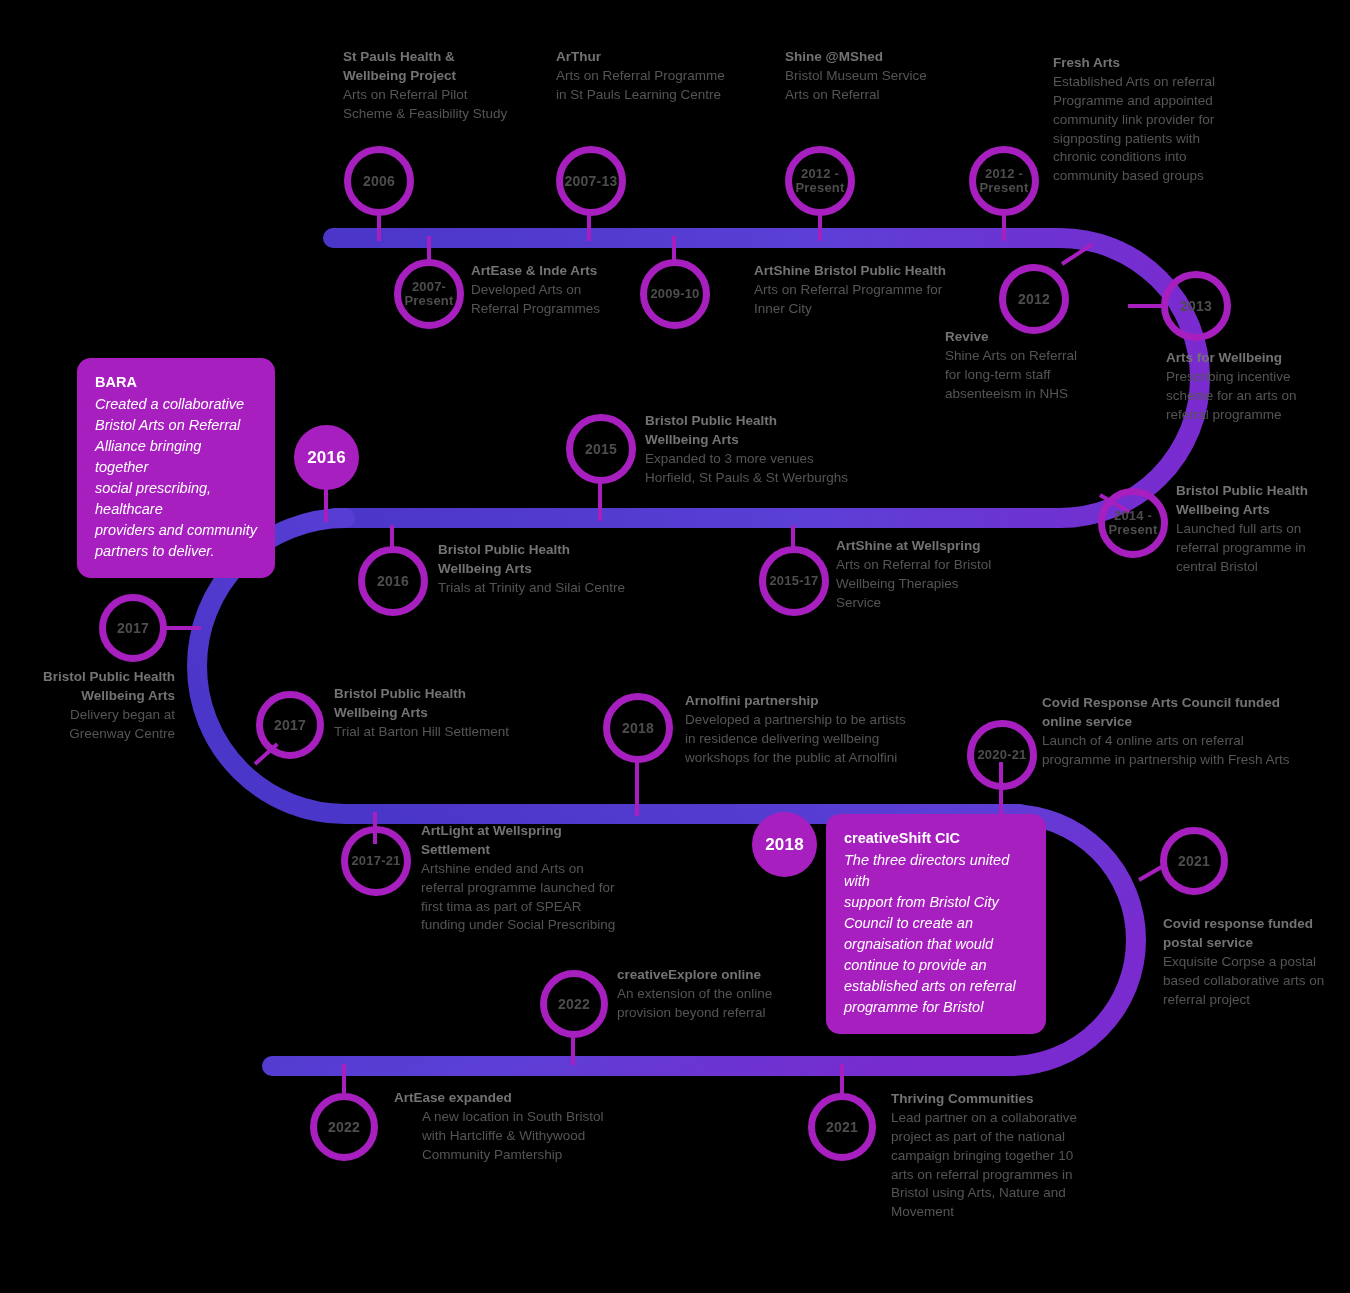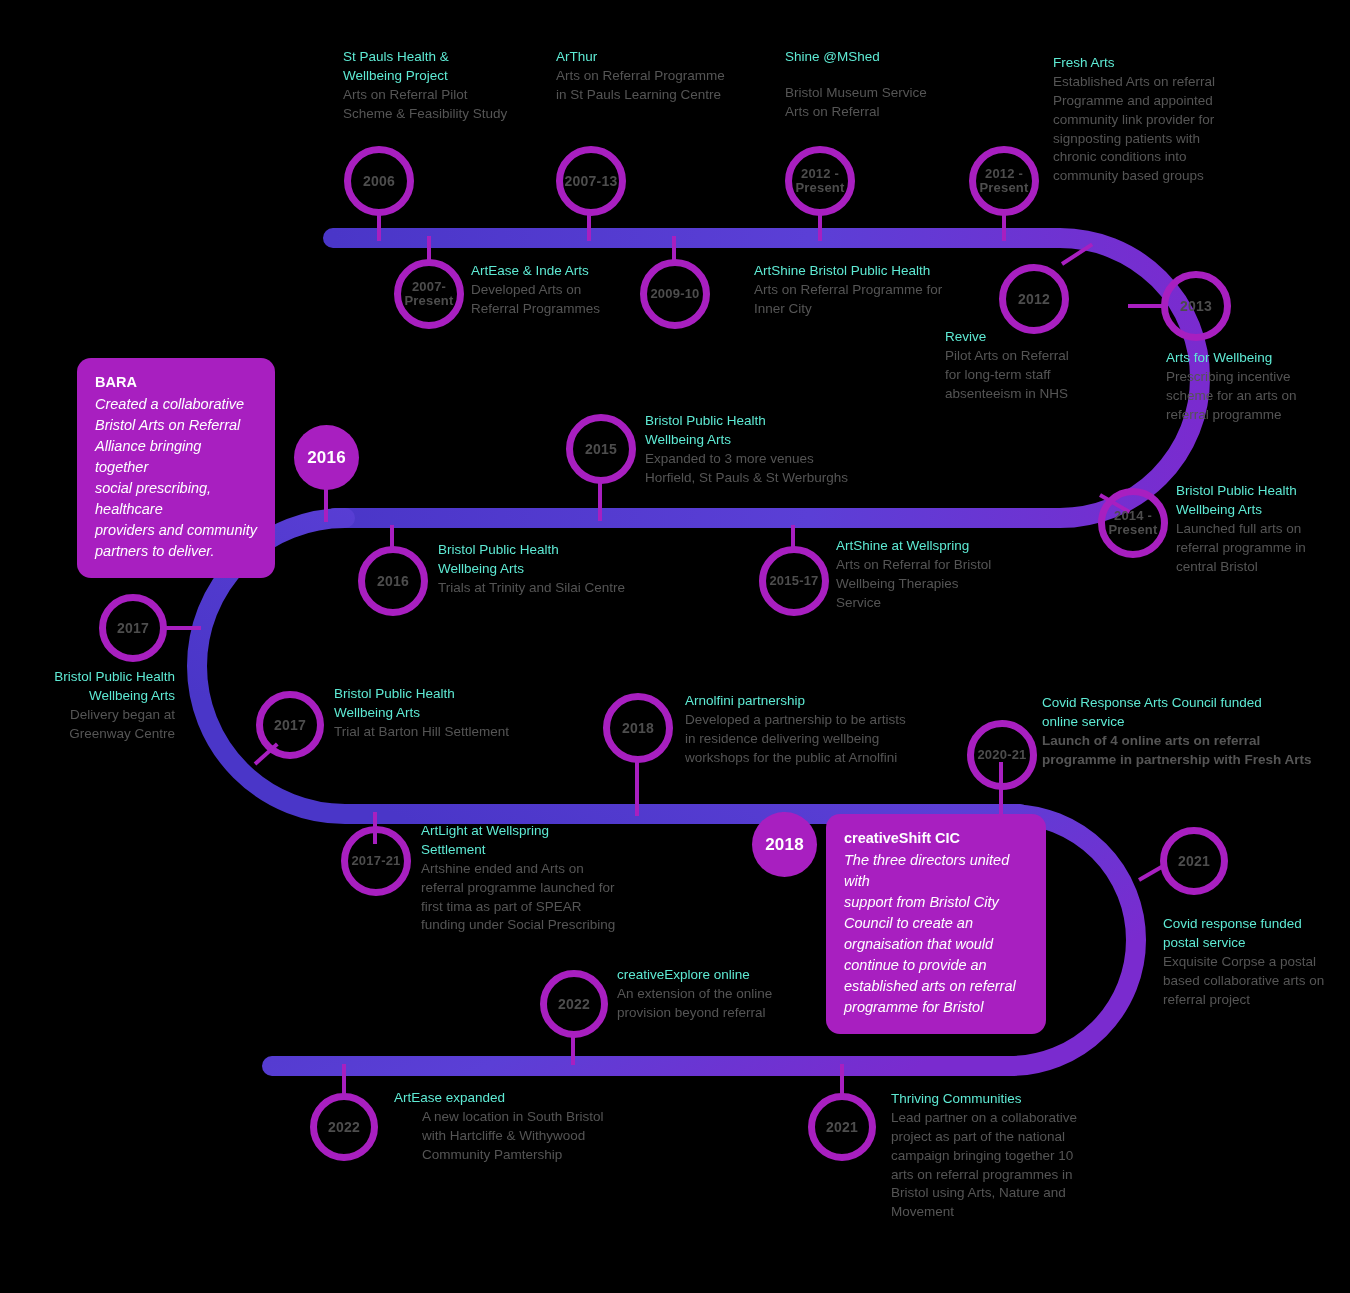--- a/index.html
+++ b/index.html
@@ -60,22 +60,22 @@
   
   .blk{
     position:absolute;
     color:#555555;
     font-size:13.5px;
     line-height:1.40;
     z-index:5;
   }
   .blk .ttl{
     display:block;
-    font-weight:normal;
-    color:#5eead4;
+    font-weight:bold;
+    color:#737373;
   }
   .blk .bdy{display:block;}
   .blk.right{text-align:right;}
 
   
   .card{
     position:absolute;
     background:#a81fc0;
     border-radius:14px;
     color:#ffffff;
@@ -139,21 +139,21 @@
     <span class="ttl">ArThur</span>
     <span class="bdy" style="white-space: pre-line;">Arts on Referral Programme
 in St Pauls Learning Centre</span>
   </div>
 
   <div class="stem" style="left:818px;top:209px;width:4px;height:32px;"></div>
   <div class="node tiny" style="left:785px;top:146px;width:70px;height:70px;white-space:pre-line;">2012 -
 Present</div>
   <div class="blk" style="left:785px;top:48px;width:240px;">
     <span class="ttl">Shine @MShed</span>
-    <span class="bdy" style="white-space: pre-line; margin-top: 17px;">Bristol Museum Service
+    <span class="bdy" style="white-space: pre-line;">Bristol Museum Service
 Arts on Referral</span>
   </div>
 
   <div class="stem" style="left:1002px;top:209px;width:4px;height:32px;"></div>
   <div class="node tiny" style="left:969px;top:146px;width:70px;height:70px;white-space:pre-line;">2012 -
 Present</div>
   <div class="blk" style="left:1053px;top:54px;width:230px;">
     <span class="ttl">Fresh Arts</span>
     <span class="bdy" style="white-space: pre-line;">Established Arts on referral
 Programme and appointed
@@ -177,21 +177,21 @@
   <div class="blk" style="left:726px;top:262px;width:250px;margin-left:28px;">
     <span class="ttl">ArtShine Bristol Public Health</span>
     <span class="bdy" style="white-space: pre-line;">Arts on Referral Programme for
 Inner City</span>
   </div>
 
   <div class="stem" style="left:1062px;top:262px;width:36px;height:4px;transform:rotate(-33deg);transform-origin:left center;"></div>
   <div class="node small" style="left:999px;top:264px;width:70px;height:70px;">2012</div>
   <div class="blk" style="left:945px;top:328px;width:220px;">
     <span class="ttl">Revive</span>
-    <span class="bdy" style="white-space: pre-line;">Pilot Arts on Referral
+    <span class="bdy" style="white-space: pre-line;">Shine Arts on Referral
 for long-term staff
 absenteeism in NHS</span>
   </div>
 
   <div class="stem" style="left:1128px;top:304px;width:40px;height:4px;"></div>
   <div class="node small" style="left:1161px;top:271px;width:70px;height:70px;">2013</div>
   <div class="blk" style="left:1166px;top:349px;width:210px;">
     <span class="ttl">Arts for Wellbeing</span>
     <span class="bdy" style="white-space: pre-line;">Prescribing incentive
 scheme for an arts on
@@ -271,21 +271,21 @@
     <span class="bdy" style="white-space: pre-line;">Developed a partnership to be artists
 in residence delivering wellbeing
 workshops for the public at Arnolfini</span>
   </div>
 
   <div class="stem" style="left:999px;top:762px;width:4px;height:54px;"></div>
   <div class="node tiny" style="left:967px;top:720px;width:70px;height:70px;">2020-21</div>
   <div class="blk" style="left:1042px;top:694px;width:290px;">
     <span class="ttl" style="white-space: pre-line;">Covid Response Arts Council funded
 online service</span>
-    <span class="bdy" style="white-space: pre-line; font-weight: bold;">Launch of 4 online arts on referral
+    <span class="bdy" style="white-space: pre-line;">Launch of 4 online arts on referral
 programme in partnership with Fresh Arts</span>
   </div>
 
   <div class="stem" style="left:373px;top:812px;width:4px;height:32px;"></div>
   <div class="node tiny" style="left:341px;top:826px;width:70px;height:70px;">2017-21</div>
   <div class="blk" style="left:421px;top:822px;width:230px;">
     <span class="ttl" style="white-space: pre-line;">ArtLight at Wellspring
 Settlement</span>
     <span class="bdy" style="white-space: pre-line;">Artshine ended and Arts on
 referral programme launched for

